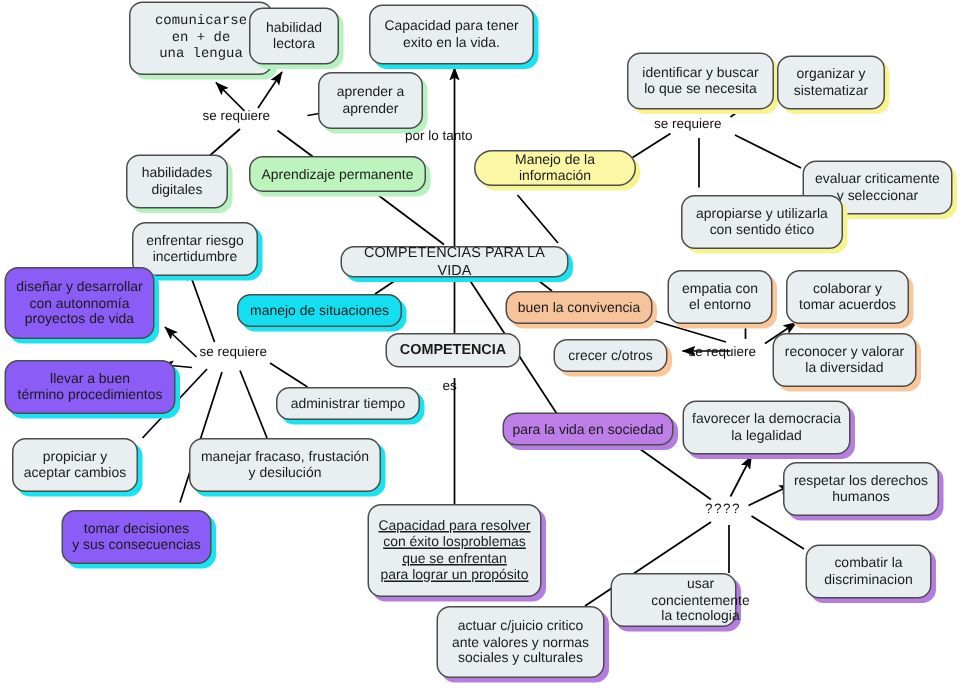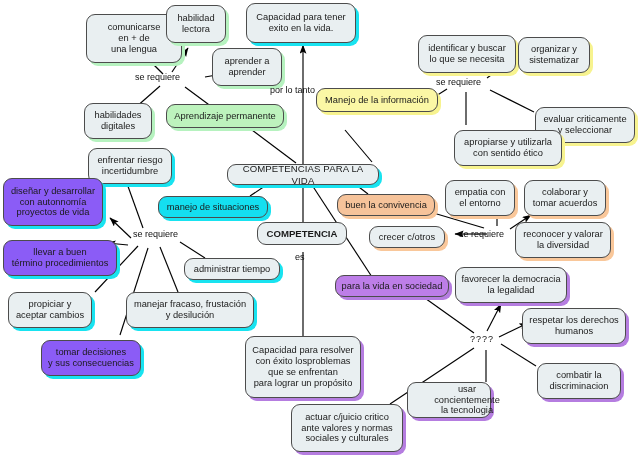--- a/index.html
+++ b/index.html
@@ -113,21 +113,21 @@
 
       <line x1="487" y1="331" x2="501" y2="304" marker-end="url(#ah)"></line>
       <line x1="499" y1="337" x2="528" y2="323" marker-end="url(#ah)"></line>
       <line x1="501" y1="344" x2="536" y2="366"></line>
       <line x1="486" y1="350" x2="486" y2="382"></line>
       <line x1="474" y1="348" x2="390" y2="404"></line>
       <line x1="474" y1="333" x2="415" y2="291"></line>
     </g>
   </svg>
 
-  <div class="node fill-bluegray sh-green" style="left:86px;top:14px;width:96px;height:49px;">comunicarse
+  <div class="node fill-bluegray sh-green" style="left:86px;top:1px;width:96px;height:49px;font-family:Liberation Mono, monospace;">comunicarse
 en + de
 una lengua</div>
 
   <div class="node fill-bluegray sh-green" style="left:166px;top:5px;width:60px;height:38px;">habilidad
 lectora</div>
 
   <div class="node fill-bluegray sh-cyan" style="left:246px;top:3px;width:110px;height:40px;">Capacidad para tener
 exito en la vida.</div>
 
   <div class="node fill-bluegray sh-yellow" style="left:418px;top:3px;width:98px;height:38px;margin-top:32px;">identificar y buscar
@@ -137,21 +137,21 @@
 sistematizar</div>
 
   <div class="node fill-bluegray sh-green" style="left:212px;top:48px;width:70px;height:38px;">aprender a
 aprender</div>
 
   <div class="node fill-bluegray sh-green" style="left:84px;top:103px;width:68px;height:36px;">habilidades
 digitales</div>
 
   <div class="node fill-green sh-green" style="left:166px;top:104px;width:118px;height:24px;">Aprendizaje permanente</div>
 
-  <div class="node fill-yellow sh-yellow" style="left:316px;top:88px;width:122px;height:24px;">Manejo de la información</div>
+  <div class="node fill-yellow sh-yellow" style="left:316px;top:100px;width:108px;height:24px;border-radius:12px;">Manejo de la información</div>
 
   <div class="node fill-bluegray sh-yellow" style="left:535px;top:107px;width:100px;height:36px;">evaluar criticamente
 y seleccionar</div>
 
   <div class="node fill-bluegray sh-yellow" style="left:414px;top:130px;width:108px;height:36px;margin-left:40px;">apropiarse y utilizarla
 con sentido ético</div>
 
   <div class="node fill-bluegray sh-cyan" style="left:88px;top:148px;width:84px;height:36px;">enfrentar riesgo
 incertidumbre</div>
 
@@ -193,21 +193,21 @@
 
   <div class="node fill-bluegray sh-purple" style="left:455px;top:267px;width:112px;height:36px;">favorecer la democracia
 la legalidad</div>
 
   <div class="node fill-bluegray sh-purple" style="left:522px;top:308px;width:104px;height:36px;">respetar los derechos
 humanos</div>
 
   <div class="node fill-gray sh-cyan" style="left:41px;top:340px;width:100px;height:36px;">tomar decisiones
 y sus consecuencias</div>
 
-  <div class="node fill-bluegray sh-purple" style="left:245px;top:336px;width:116px;height:62px;">Capacidad para resolver
+  <div class="node fill-bluegray sh-purple" style="left:245px;top:336px;width:116px;height:62px;text-decoration:underline;">Capacidad para resolver
 con éxito losproblemas
 que se enfrentan
 para lograr un propósito</div>
 
   <div class="node fill-bluegray sh-purple" style="left:537px;top:363px;width:84px;height:36px;">combatir la
 discriminacion</div>
 
   <div class="node fill-bluegray sh-purple" style="left:407px;top:382px;width:84px;height:36px;padding-left:40px;">usar concientemente
 la tecnologia</div>
 

